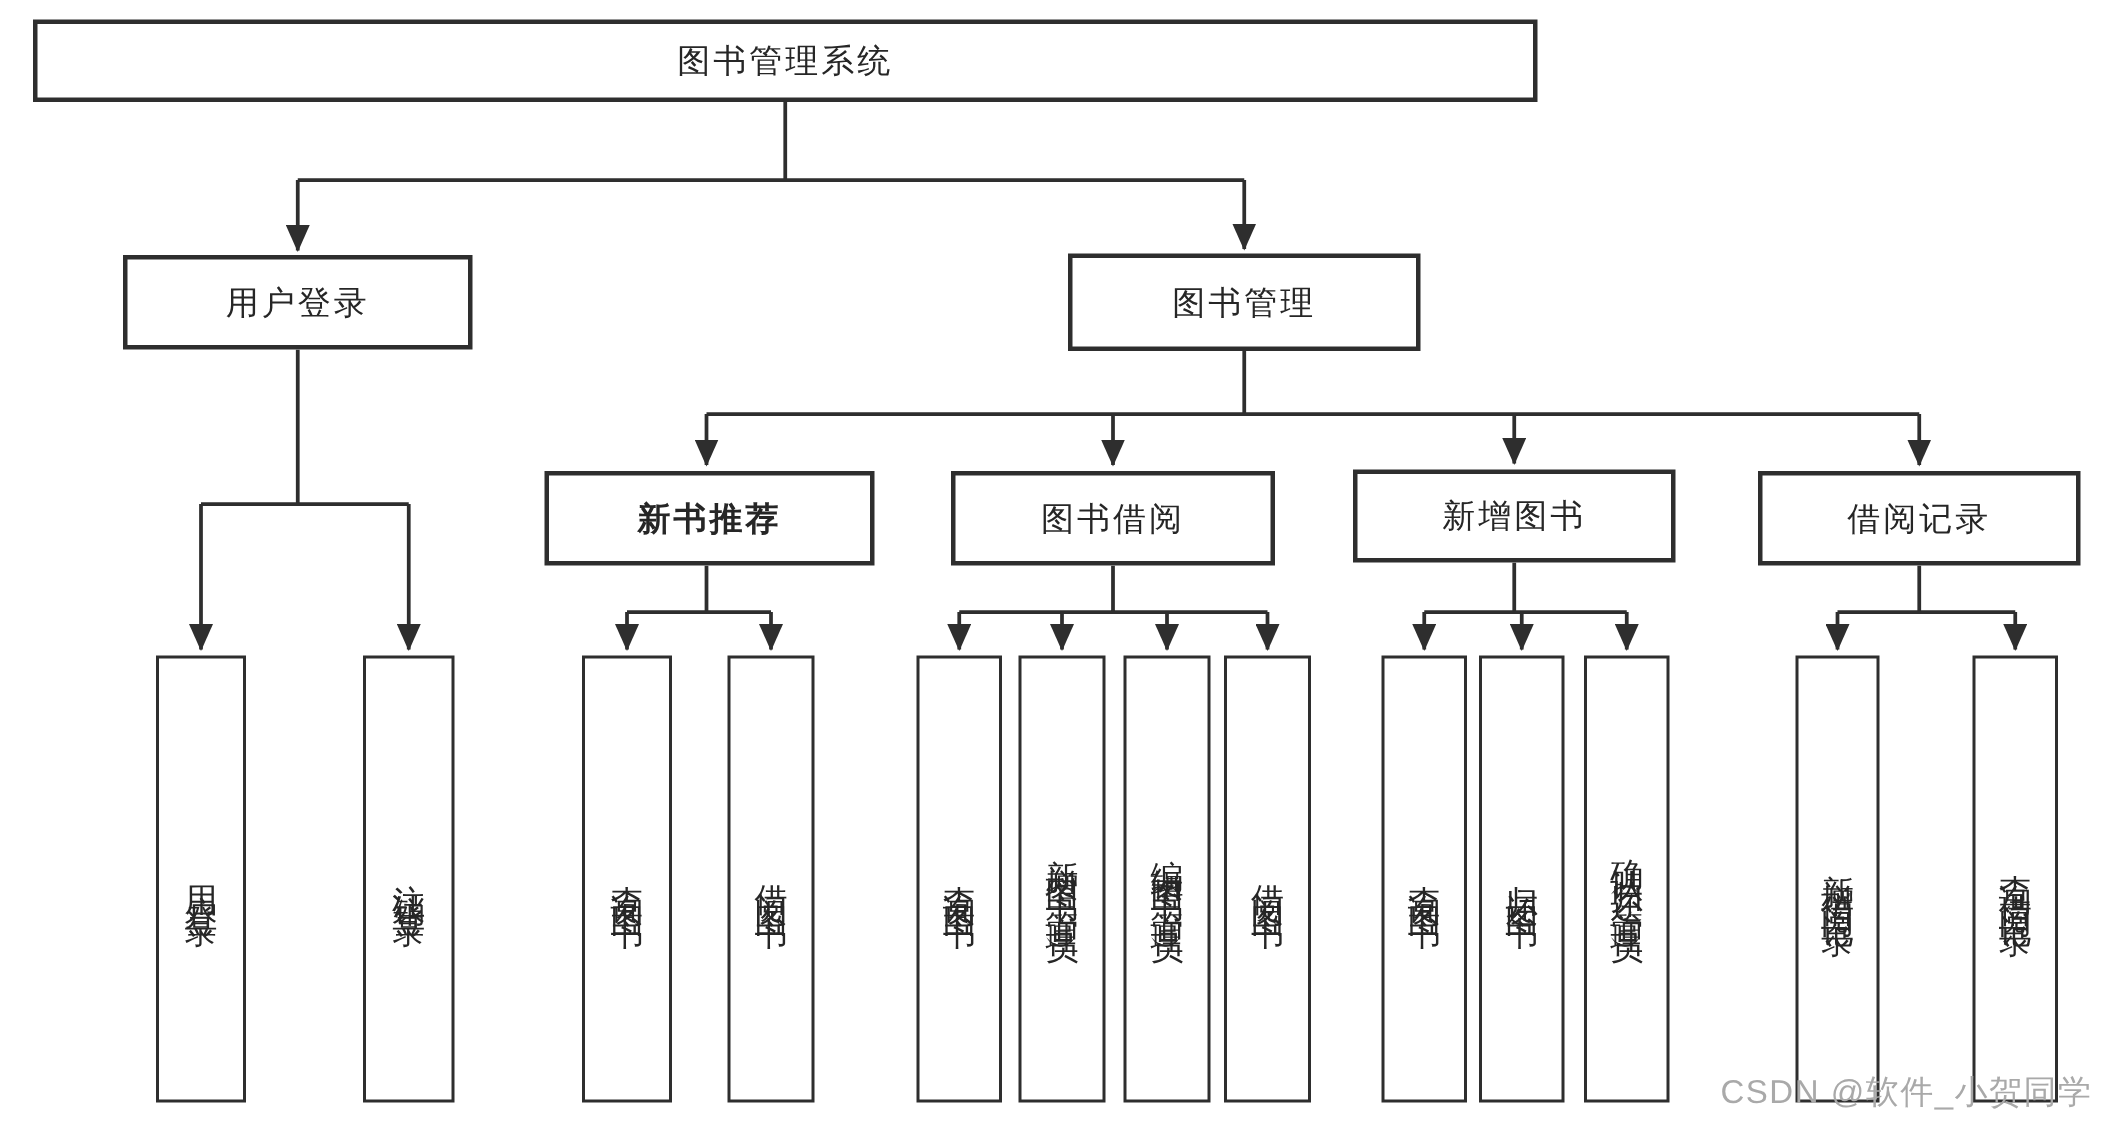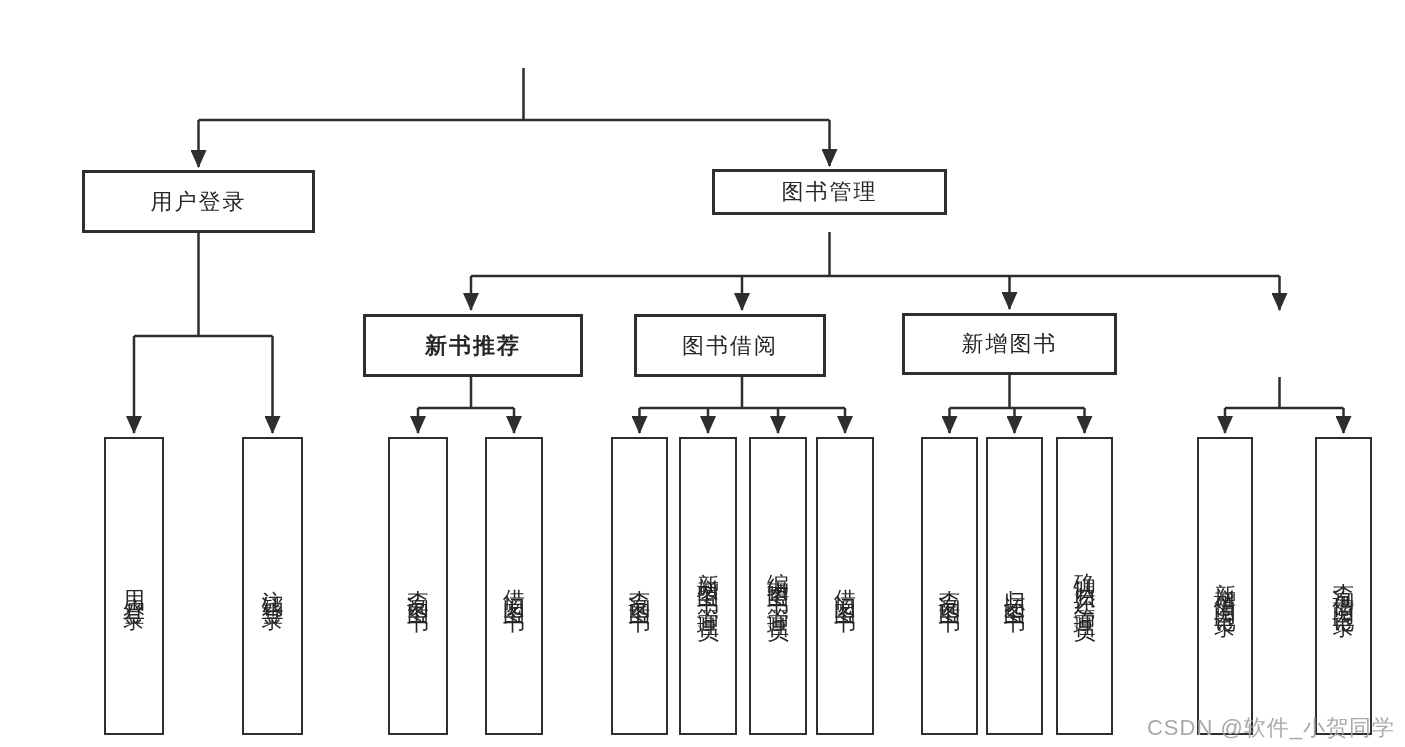--- a/index.html
+++ b/index.html
@@ -93,36 +93,42 @@
         <path d="M845 408 V433" marker-end="url(#ah)"></path>
         <path d="M949.5 408 V433" marker-end="url(#ah)"></path>
         <path d="M1014.5 408 V433" marker-end="url(#ah)"></path>
         <path d="M1084.5 408 V433" marker-end="url(#ah)"></path>
         <path d="M1225 408 V433" marker-end="url(#ah)"></path>
         <path d="M1343.5 408 V433" marker-end="url(#ah)"></path>
       </g>
     </g>
   </svg>
 
+  <div class="node" style="left:22px; top:13px; width:1003px; height:55px;">
+    <span>图书管理系统</span>
+  </div>
 
   <div class="node" style="left:82px; top:170px; width:233px; height:63px;">
     <span>用户登录</span>
   </div>
-  <div class="node" style="left:712px; top:169px; width:235px; height:46px;align-items:center;">
+  <div class="node" style="left:712px; top:169px; width:235px; height:65px;align-items:center;">
     <span>图书管理</span>
   </div>
 
   <div class="node" style="left:363px; top:314px; width:220px; height:63px;font-weight:bold;">
     <span>新书推荐</span>
   </div>
-  <div class="node" style="left:634px; top:314px; width:192px; height:63px;">
+  <div class="node" style="left:634px; top:314px; width:216px; height:63px;">
     <span>图书借阅</span>
   </div>
   <div class="node" style="left:902px; top:313px; width:215px; height:62px;">
     <span>新增图书</span>
+  </div>
+  <div class="node" style="left:1172px; top:314px; width:215px; height:63px;">
+    <span>借阅记录</span>
   </div>
 
   <div class="leaf" style="left:104px; width:60px;">
     <span>用户登录</span>
   </div>
   <div class="leaf" style="left:242px; width:61px;">
     <span>注销登录</span>
   </div>
 
   <div class="leaf" style="left:388px; width:60px;">

